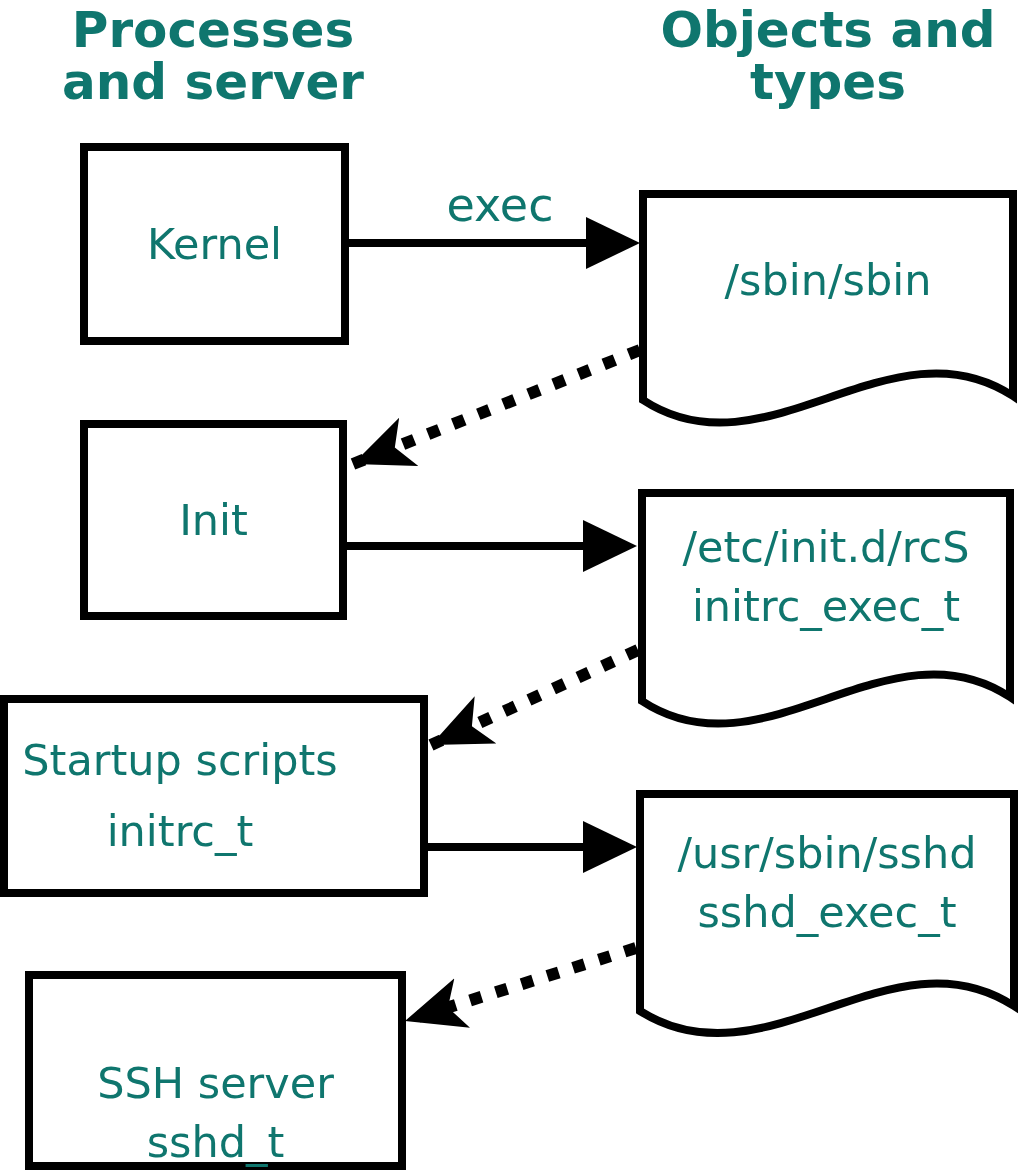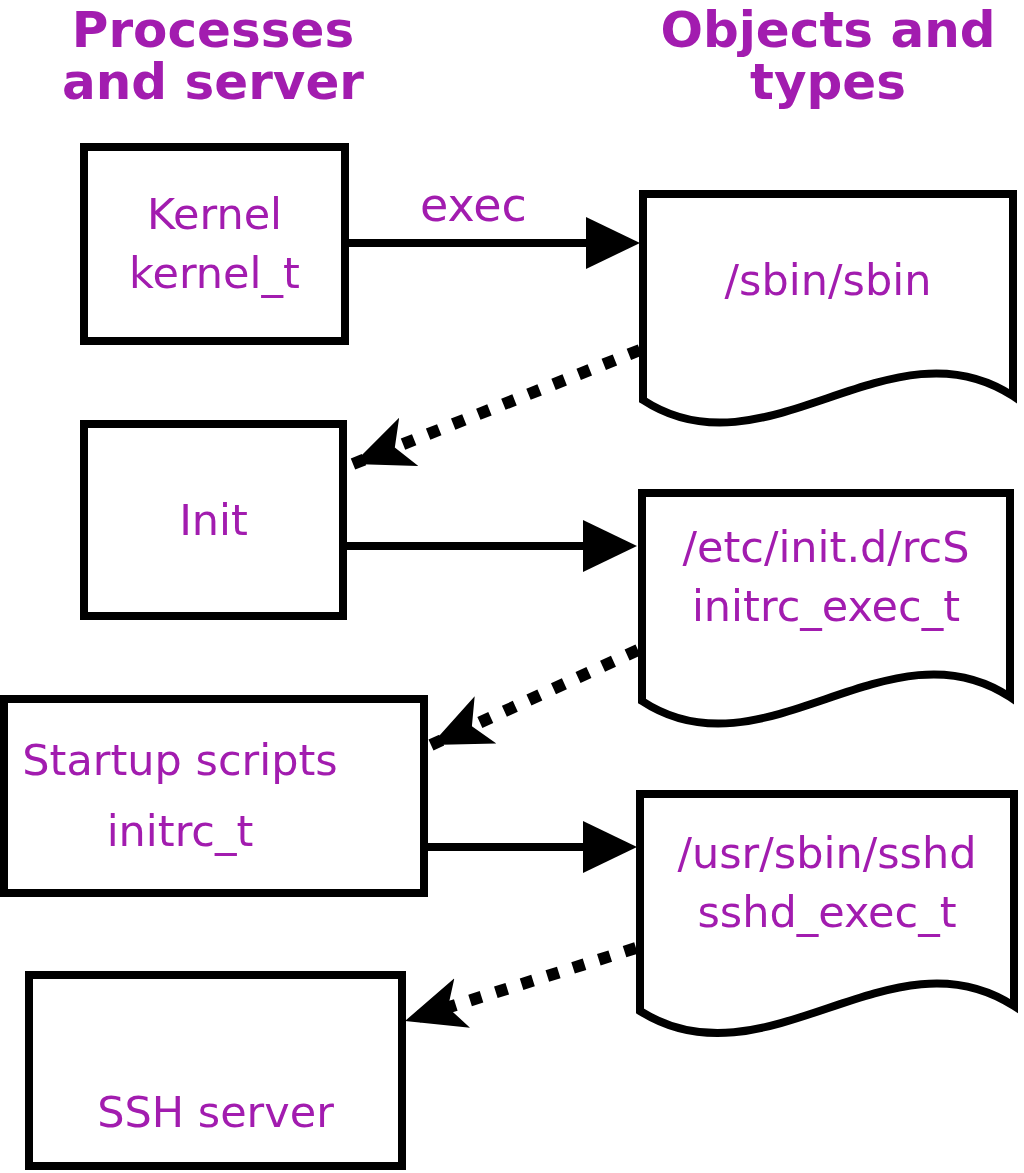--- a/index.html
+++ b/index.html
@@ -1,20 +1,20 @@
 <!DOCTYPE html>
 <html><head>
 <meta charset="utf-8">
 <style>
   html,body{margin:0;padding:0;background:#ffffff;}
   .canvas{
     position:relative;
     width:1024px;height:1173px;
     background:#ffffff;
-    color:#a21caf;
+    color:#0f766e;
     font-family:"DejaVu Sans", sans-serif;
     overflow:hidden;
   }
   .layer{position:absolute;left:0;top:0;}
   .col-header{
     position:absolute;
     font-weight:bold;
     font-size:50px;
     line-height:52px;
     text-align:center;
@@ -28,20 +28,21 @@
     align-items:center;
     text-align:center;
     font-size:43px;
     line-height:59px;
     white-space:nowrap;
   }
   .arrow-label{
     position:absolute;
     font-size:46px;
     line-height:46px;
+    text-align:center;
     white-space:nowrap;
   }
   .shape{fill:#ffffff;stroke:#000000;stroke-width:8;}
   .solid-line{stroke:#000000;stroke-width:8;fill:none;}
   .dotted-line{stroke:#000000;stroke-width:12;fill:none;stroke-dasharray:12 15;}
   .head{fill:#000000;stroke:none;}
 </style>
 </head>
 <body>
 
@@ -85,31 +86,31 @@
     <div>Processes</div>
     <div>and server</div>
   </div>
   <div class="col-header" style="left:630px;top:4px;width:396px;">
     <div>Objects and</div>
     <div>types</div>
   </div>
 
   <div class="node-label" style="left:80px;top:143px;width:269px;height:202px;">
     <span>Kernel</span>
-    <span>kernel_t</span>
   </div>
   <div class="node-label" style="left:80px;top:420px;width:267px;height:200px;">
     <span>Init</span>
   </div>
   <div class="node-label" style="left:0px;top:695px;width:360px;height:202px;gap:12px;">
     <span>Startup scripts</span>
     <span>initrc_t</span>
   </div>
   <div class="node-label" style="left:25px;top:1013px;width:381px;height:199px;">
     <span>SSH server</span>
+    <span>sshd_t</span>
   </div>
 
   <div class="node-label" style="left:641px;top:194px;width:374px;height:172px;">
     <span>/sbin/sbin</span>
   </div>
   <div class="node-label" style="left:638px;top:790px;width:378px;height:186px;">
     <span>/usr/sbin/sshd</span>
     <span>sshd_exec_t</span>
   </div>
   <div class="node-label" style="left:640px;top:493px;width:372px;height:168px;">

